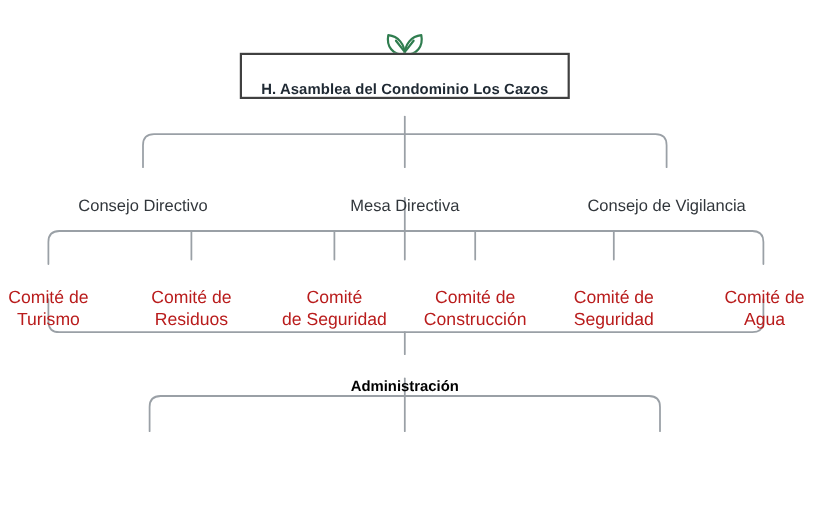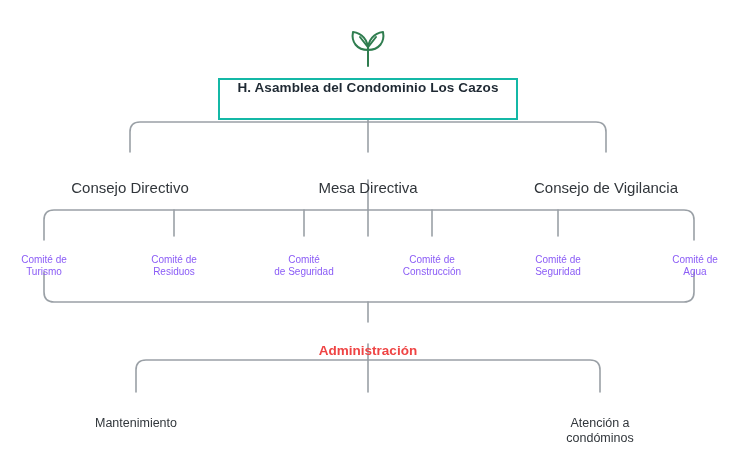--- a/index.html
+++ b/index.html
@@ -30,27 +30,27 @@
   }
   .node {
     position: absolute;
     text-align: center;
     line-height: 1.25;
     white-space: pre-line;
   }
   .root-box {
     position: absolute;
     left: 218px;
-    top: 78px;
+    top: 48px;
     width: 300px;
     height: 42px;
-    border: 2px solid #14b8a6;
+    border: 2px solid #404040;
     background: #ffffff;
     display: flex;
-    align-items: flex-start;
+    align-items: flex-end;
     justify-content: center;
     box-sizing: border-box;
   }
   .root-label {
     font-size: 13.5px;
     font-weight: bold;
     color: #1f2933;
     letter-spacing: 0.1px;
   }
   .leaf-icon {
@@ -58,27 +58,27 @@
     left: 338px;
     top: 28px;
     width: 60px;
     height: 42px;
   }
   .lvl2 {
     font-size: 15px;
     color: #31363b;
   }
   .lvl3 {
-    font-size: 10px;
-    color: #8b5cf6;
+    font-size: 16px;
+    color: #b91c1c;
   }
   .admin {
     font-size: 13.5px;
     font-weight: bold;
-    color: #ef4444;
+    color: #000000;
   }
   .lvl4 {
     font-size: 12.5px;
     color: #31363b;
   }
 </style>
 </head>
 <body>
 
 <div id="chart">
@@ -158,21 +158,14 @@
   </div>
   <div class="node lvl3" style="left:650px; top:241px; width:90px;">
     <span>Comité de
 Agua</span>
   </div>
 
   <div class="node admin" style="left:288px; top:326px; width:160px;">
     <span>Administración</span>
   </div>
 
-  <div class="node lvl4" style="left:56px; top:400px; width:160px;">
-    <span>Mantenimiento</span>
-  </div>
-  <div class="node lvl4" style="left:520px; top:400px; width:160px;">
-    <span>Atención a
-condóminos</span>
-  </div>
 
 </div>
 
 </body></html>

